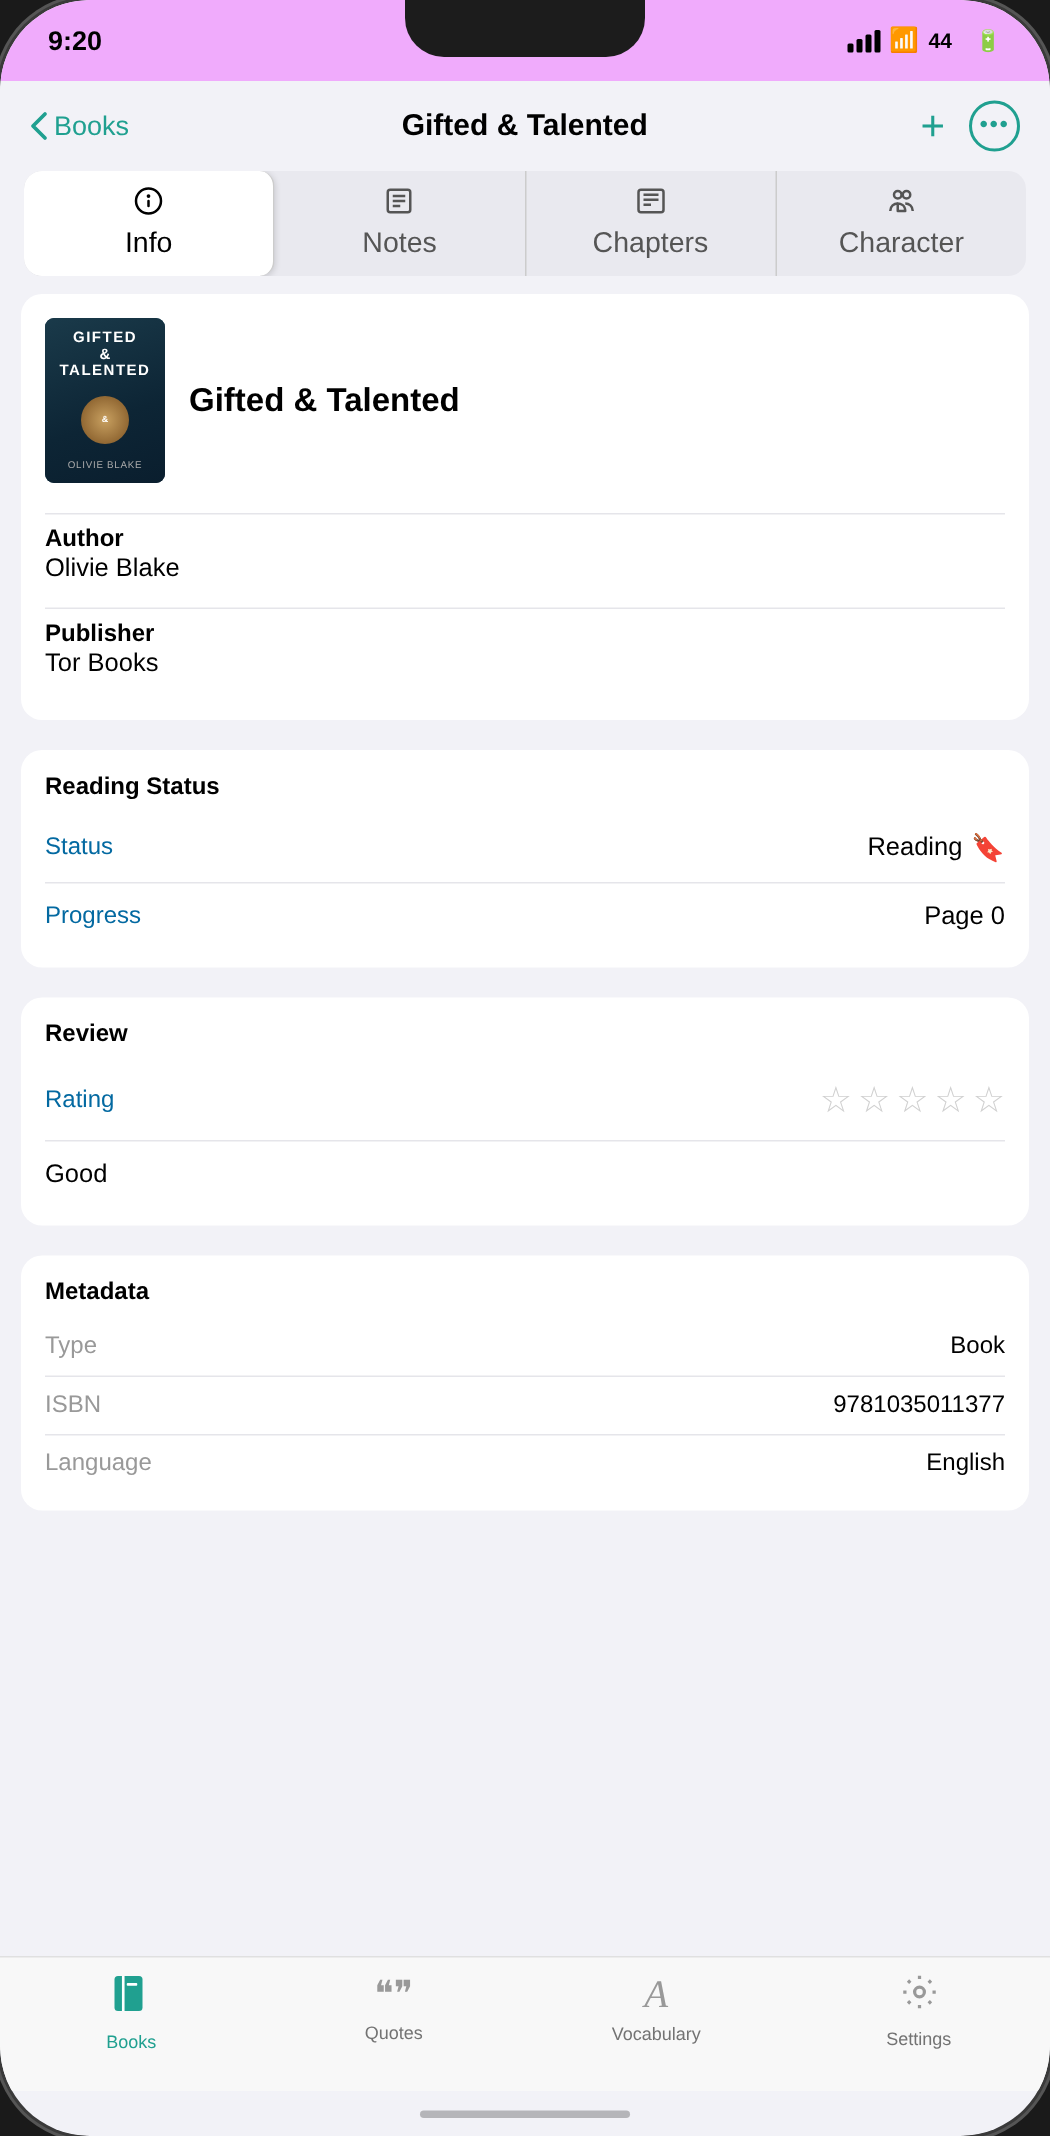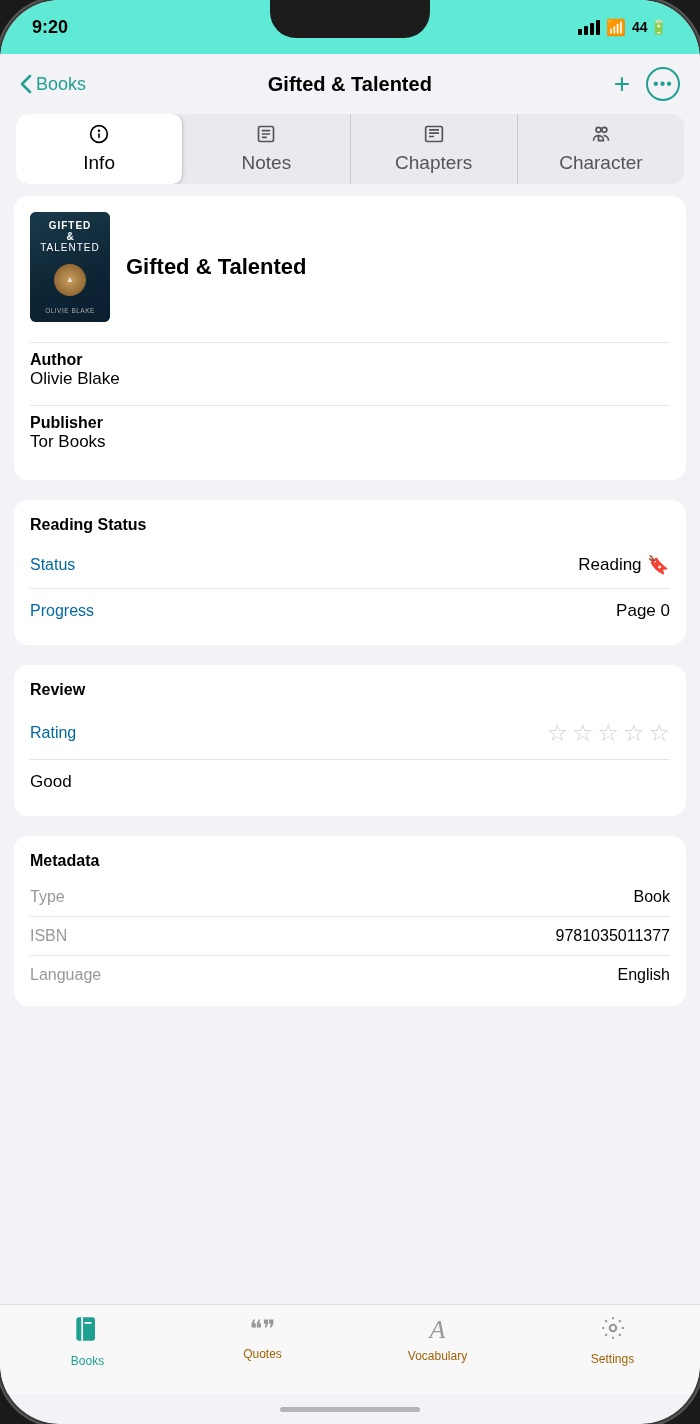--- a/index.html
+++ b/index.html
@@ -29,21 +29,21 @@
       background: #f2f2f7;
       border-radius: 58px;
       overflow: hidden;
       display: flex;
       flex-direction: column;
     }
 
     
     .status-bar {
       height: 54px;
-      background: #5eead4;
+      background: #f0abfc;
       display: flex;
       align-items: center;
       justify-content: space-between;
       padding: 0 32px;
       flex-shrink: 0;
     }
 
     .status-time {
       font-size: 18px;
       font-weight: 600;
@@ -312,21 +312,21 @@
       font-size: 26px;
       color: #999;
     }
 
     .bottom-tab-icon.active {
       color: #20a090;
     }
 
     .bottom-tab-label {
       font-size: 12px;
-      color: #a16207;
+      color: #737373;
     }
 
     .bottom-tab-label.active {
       color: #20a090;
     }
 
     .home-indicator {
       height: 30px;
       display: flex;
       align-items: center;
@@ -355,21 +355,21 @@
       border-radius: 1px;
     }
 
     .wifi-icon {
       font-size: 16px;
     }
 
     .battery-icon {
       display: flex;
       align-items: center;
-      gap: 3px;
+      gap: 16px;
       font-size: 14px;
       font-weight: 600;
     }
 
     .divider {
       height: 1px;
       background: #e5e5ea;
       margin: 4px 0;
     }
   </style>
@@ -463,21 +463,21 @@
     <div class="content">
 
       <div class="card">
         <div class="book-header">
           <div class="book-cover">
             <div style="position:absolute;top:0;left:0;right:0;bottom:0;background:linear-gradient(160deg,#1a3a4a 0%,#0d2535 60%,#0a1e2e 100%);"></div>
             <div style="position:absolute;top:0;left:0;right:0;bottom:0;display:flex;flex-direction:column;align-items:center;justify-content:space-between;padding:8px 4px;">
               <div style="display:flex;flex-direction:column;align-items:center;">
                 <div style="font-size:10px;font-weight:900;color:#fff;text-align:center;line-height:1.1;letter-spacing:1px;">GIFTED</div>
                 <div style="font-size:10px;font-weight:900;color:#fff;text-align:center;">&amp;</div>
-                <div style="font-size:10px;font-weight:400;color:#fff;text-align:center;letter-spacing:1px;">TALENTED</div>
+                <div style="font-size:10px;font-weight:700;color:#fff;text-align:center;letter-spacing:1px;">TALENTED</div>
               </div>
               <div style="width:32px;height:32px;border-radius:50%;background:radial-gradient(circle,#c8a060,#7a5020);display:flex;align-items:center;justify-content:center;">
                 <div style="font-size:6px;color:#fff;font-weight:700;text-align:center;line-height:1.1;">&amp;</div>
               </div>
               <div style="font-size:6.5px;color:#aaa;text-align:center;letter-spacing:0.5px;text-transform:uppercase;">OLIVIE BLAKE</div>
             </div>
           </div>
           <span class="book-title-text">Gifted &amp; Talented</span>
         </div>
 

